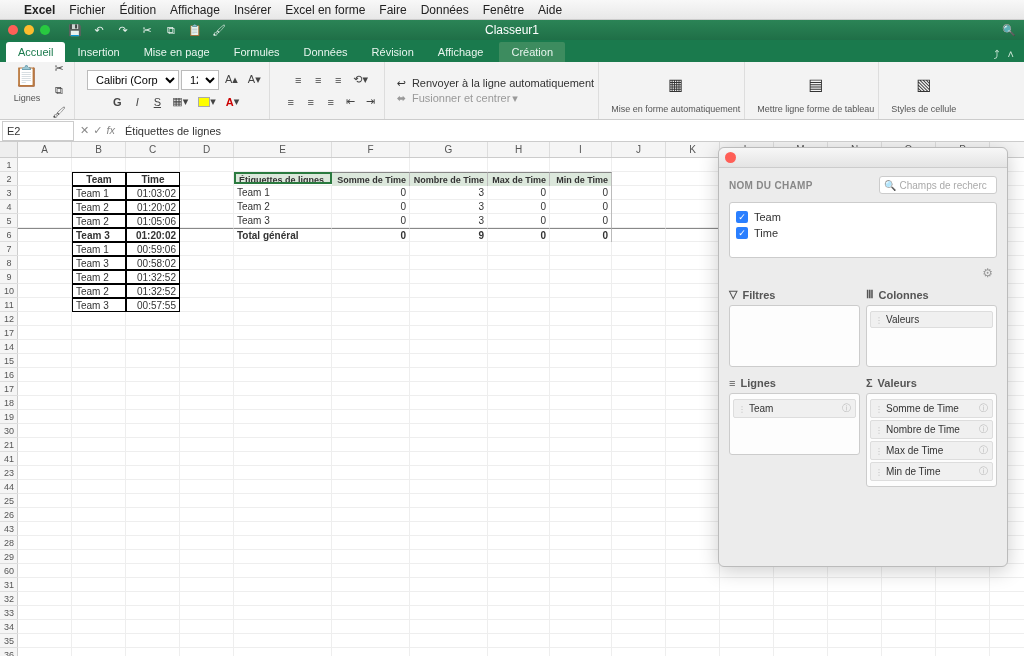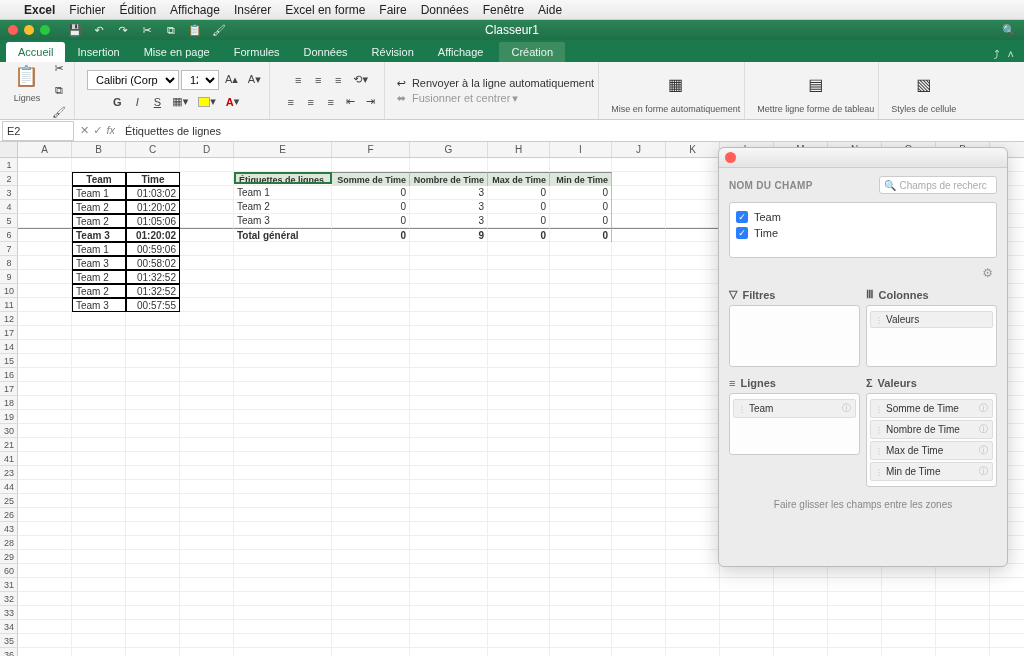--- a/index.html
+++ b/index.html
@@ -998,15 +998,14 @@
               <span><span class="grip">⋮</span><span>Max de Time</span></span>
               <span class="info">ⓘ</span>
             </div>
           <div class="pp-item">
               <span><span class="grip">⋮</span><span>Min de Time</span></span>
               <span class="info">ⓘ</span>
             </div>
         </div>
       </div>
     </div>
-    <div class="pp-foot">Faire glisser les champs entre les zones</div>
   </div>
 </div>
 
 </body></html>

